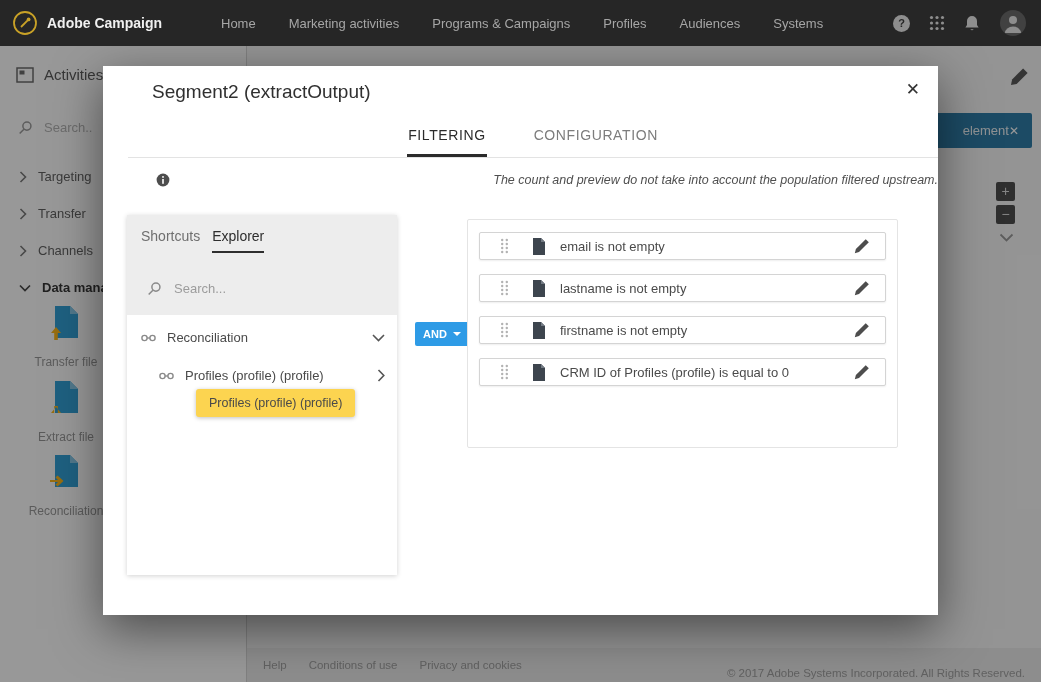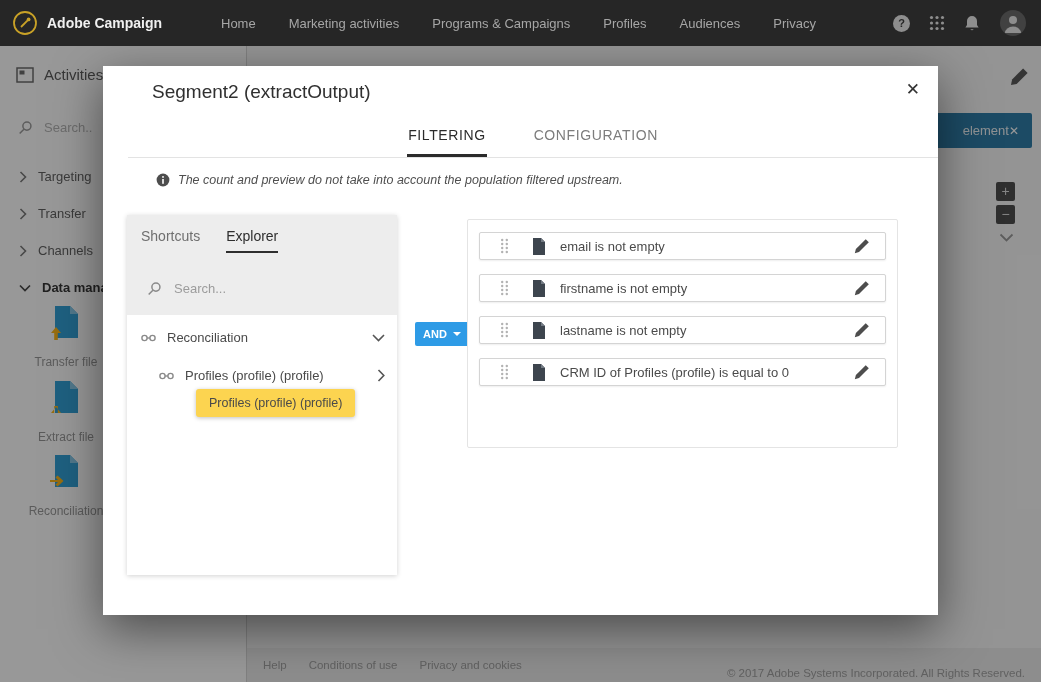--- a/index.html
+++ b/index.html
@@ -55,26 +55,26 @@
   .modal { position:absolute; left:103px; top:66px; width:835px; height:549px; background:#fff; z-index:25;
            box-shadow:0 14px 45px rgba(0,0,0,0.5);padding-left:25px; }
   .modal-header { position:relative; height:50px; }
   .modal-title { position:absolute; left:24px; top:0; line-height:52px; font-size:19px; color:#303030; }
   .modal-close { position:absolute; right:18px; top:15px; font-size:17px; color:#333; cursor:pointer; line-height:1; }
   .modal-tabs { display:flex; justify-content:center; gap:46px; height:42px; border-bottom:1px solid #e3e3e3; }
   .mtab { display:flex; align-items:center; font-size:14px; letter-spacing:0.6px; color:#7c7c7c;
           border-bottom:3px solid transparent; cursor:pointer; padding:0 1px; }
   .mtab.active { color:#2b2b2b; border-bottom-color:#2b2b2b; }
   .modal-info { display:flex; align-items:center; gap:8px; padding:15px 0 0 28px;
-                font-size:12.5px; font-style:italic; color:#4f4f4f; }
+                font-size:12.5px; font-style:italic; color:#4f4f4f;justify-content:space-between; }
 
   .explorer { position:absolute; left:24px; top:149px; width:270px; height:360px; background:#fff;
               box-shadow:0 1px 5px rgba(0,0,0,0.18); }
   .explorer-top { position:relative; height:100px; background:#ededed; }
-  .explorer-tabs { position:absolute; top:13px; left:14px; display:flex; gap:26px; font-size:14px; }
+  .explorer-tabs { position:absolute; top:13px; left:14px; display:flex; gap:12px; font-size:14px; }
   .etab { color:#6f6f6f; padding-bottom:7px; border-bottom:2px solid transparent; cursor:pointer; }
   .etab.active { color:#2e2e2e; border-bottom-color:#2e2e2e; }
   .explorer-search { position:absolute; top:66px; left:20px; right:18px; display:flex; align-items:center; gap:12px; }
   .explorer-search input { border:none; outline:none; background:transparent; font-size:13px; color:#666; width:100%;
                            font-family:"Liberation Sans","DejaVu Sans",sans-serif; }
   .explorer-search input::placeholder { color:#9c9c9c; }
   .etree { position:relative; height:260px; background:#fff; }
   .tnode { position:absolute; left:13px; right:12px; display:flex; align-items:center; gap:9px;
            font-size:13px; color:#4a4a4a; cursor:pointer; }
   .tnode .spacer { margin-left:auto; display:flex; align-items:center; cursor:pointer; }
@@ -116,21 +116,21 @@
         </svg>
       </span>
       <span class="brand-label">Adobe Campaign</span>
     </div>
     <div class="topnav">
       <span>Home</span>
       <span>Marketing activities</span>
       <span>Programs &amp; Campaigns</span>
       <span>Profiles</span>
       <span>Audiences</span>
-      <span>Privacy</span>
+      <span>Systems</span>
     </div>
     <div class="topbar-right">
       <span class="help-bubble">?</span>
       <span class="icon-btn">
         <svg width="16" height="16" viewBox="0 0 16 16">
           <g fill="#8e8e8e">
             <circle cx="2.5" cy="2.5" r="1.6"></circle>
               <circle cx="8" cy="2.5" r="1.6"></circle>
               <circle cx="13.5" cy="2.5" r="1.6"></circle>
             <circle cx="2.5" cy="8" r="1.6"></circle>
@@ -392,21 +392,21 @@
                 <circle cx="6.8" cy="14" r="1.2"></circle>
           </g>
             </svg>
         </span>
         <span class="cond-file">
           <svg width="14" height="17" viewBox="0 0 14 17">
             <path d="M1 0 h8 l4 4 v13 h-12 z" fill="#3d454e"></path>
             <path d="M9 0 l4 4 h-4 z" fill="#737b84"></path>
           </svg>
         </span>
-        <span class="cond-label">firstname is not empty</span>
+        <span class="cond-label">lastname is not empty</span>
         <span class="cond-edit">
           <svg width="17" height="17" viewBox="0 0 17 17">
               <path d="M11.7 1.2 l3.1 3.1 -9.8 9.8 -4.2 1.1 1.1-4.2 z" fill="#4d4d4d"></path>
             </svg>
         </span>
       </div>
 
       <div class="cond-card">
         <span class="drag-handle">
           <svg width="9" height="16" viewBox="0 0 9 16">
@@ -421,21 +421,21 @@
                 <circle cx="6.8" cy="14" r="1.2"></circle>
           </g>
             </svg>
         </span>
         <span class="cond-file">
           <svg width="14" height="17" viewBox="0 0 14 17">
             <path d="M1 0 h8 l4 4 v13 h-12 z" fill="#3d454e"></path>
             <path d="M9 0 l4 4 h-4 z" fill="#737b84"></path>
           </svg>
         </span>
-        <span class="cond-label">lastname is not empty</span>
+        <span class="cond-label">firstname is not empty</span>
         <span class="cond-edit">
           <svg width="17" height="17" viewBox="0 0 17 17">
               <path d="M11.7 1.2 l3.1 3.1 -9.8 9.8 -4.2 1.1 1.1-4.2 z" fill="#4d4d4d"></path>
             </svg>
         </span>
       </div>
 
       <div class="cond-card">
         <span class="drag-handle">
           <svg width="9" height="16" viewBox="0 0 9 16">

